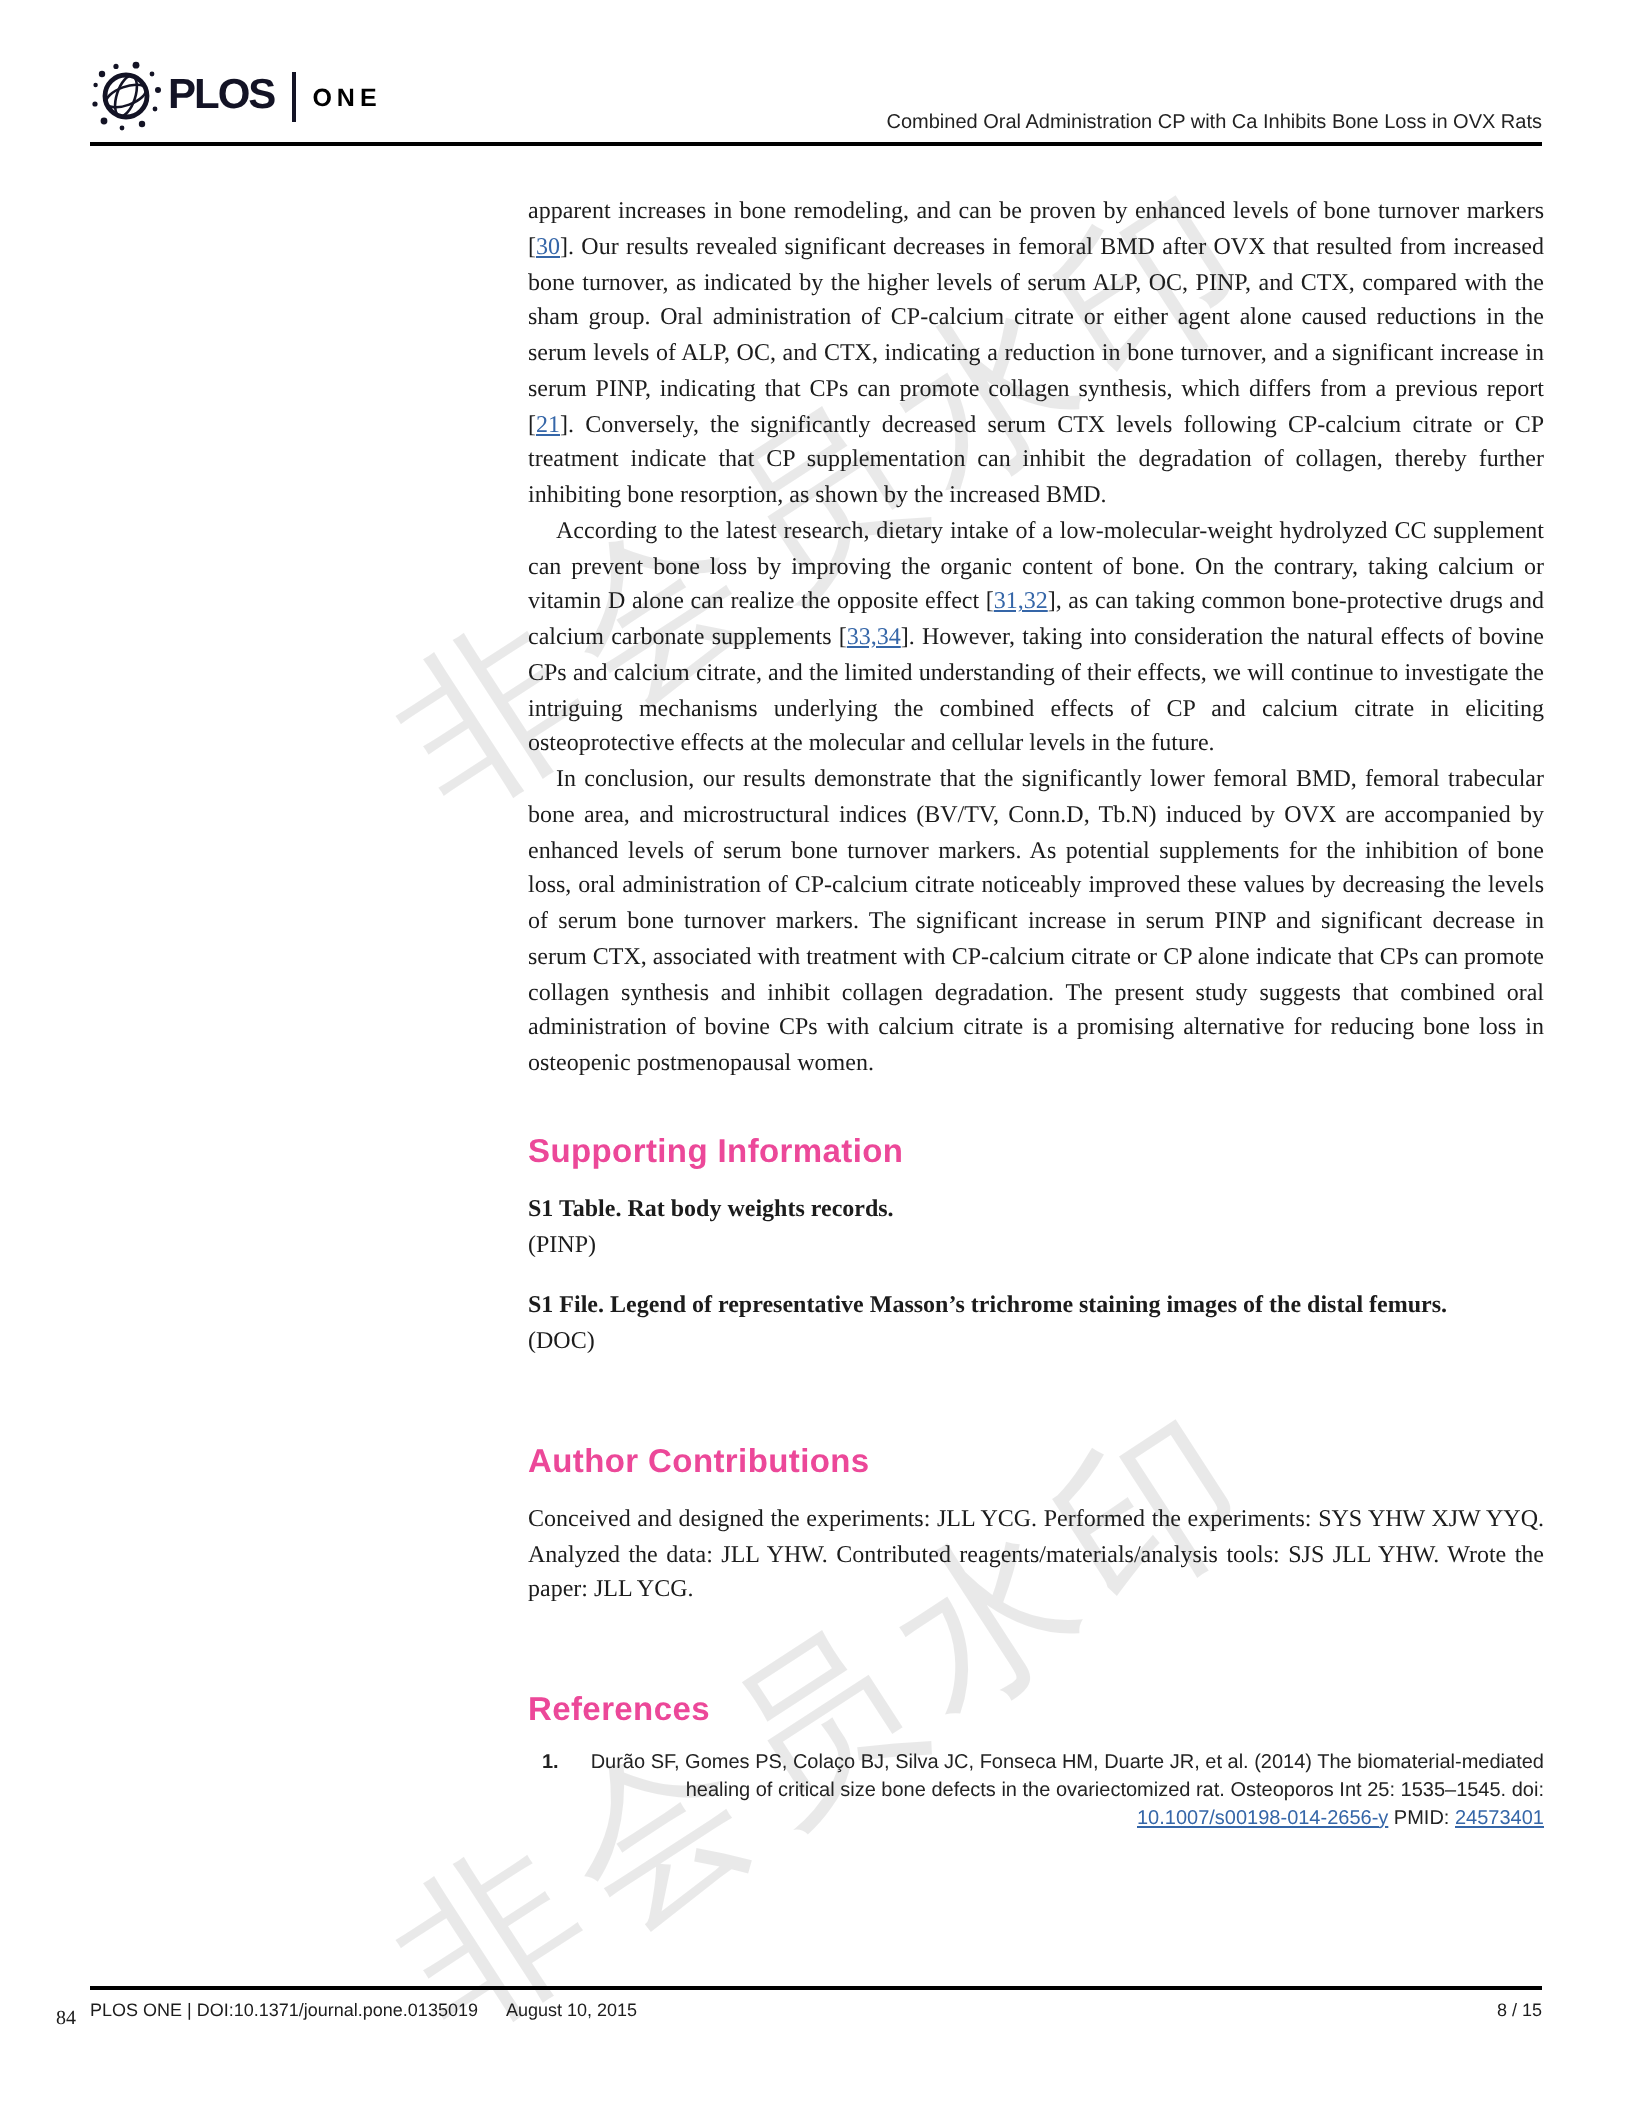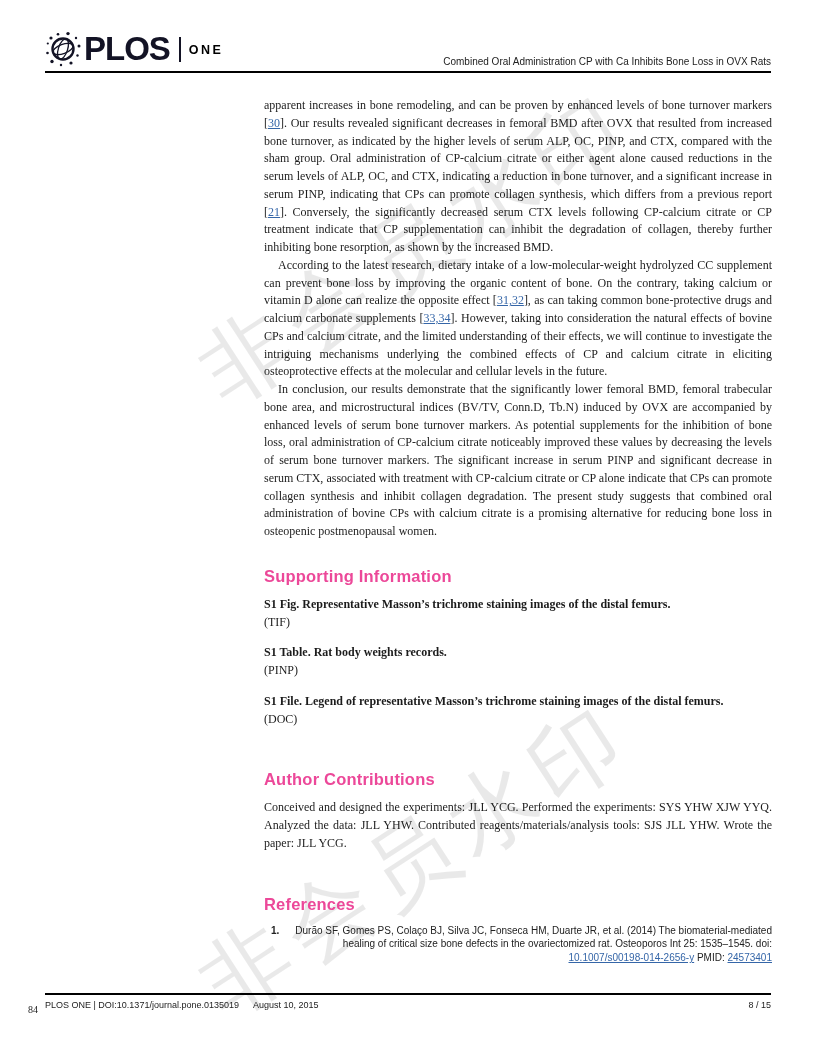--- a/index.html
+++ b/index.html
@@ -31,21 +31,21 @@
   #wm1 { left: 95px; top: 200px; }
   #wm2 { left: 95px; top: 812px; }
 
   
   .masthead { position: absolute; left: 45px; right: 45px; top: 30px; height: 40px; z-index: 2; }
   .logo { position: absolute; left: 0; top: 0; display: flex; align-items: center; }
   .globe { display: inline-block; width: 36px; height: 36px; margin-right: 3px; }
   .logo-plos {
     font-family: "Liberation Sans", sans-serif;
     font-weight: bold;
-    font-size: 33px;
+    font-size: 21px;
     letter-spacing: -1px;
     color: #131325;
   }
   .logo-sep { display: inline-block; width: 2px; height: 25px; background: #131325; margin: 0 8px 0 9px; }
   .logo-one {
     font-family: "Liberation Sans", sans-serif;
     font-weight: bold;
     font-size: 12.5px;
     letter-spacing: 2.5px;
     color: #000000;
@@ -178,21 +178,20 @@
   <main class="content">
 
     <p class="body-p"><span>apparent increases in bone remodeling, and can be proven by enhanced levels of bone turnover markers [</span><a class="cite">30</a><span>]. Our results revealed significant decreases in femoral BMD after OVX that resulted from increased bone turnover, as indicated by the higher levels of serum ALP, OC, PINP, and CTX, compared with the sham group. Oral administration of CP-calcium citrate or either agent alone caused reductions in the serum levels of ALP, OC, and CTX, indicating a reduction in bone turnover, and a significant increase in serum PINP, indicating that CPs can promote collagen synthesis, which differs from a previous report [</span><a class="cite">21</a><span>]. Conversely, the significantly decreased serum CTX levels following CP-calcium citrate or CP treatment indicate that CP supplementation can inhibit the degradation of collagen, thereby further inhibiting bone resorption, as shown by the increased BMD.</span></p>
 
     <p class="body-p indent"><span>According to the latest research, dietary intake of a low-molecular-weight hydrolyzed CC supplement can prevent bone loss by improving the organic content of bone. On the contrary, taking calcium or vitamin D alone can realize the opposite effect [</span><a class="cite">31,32</a><span>], as can taking common bone-protective drugs and calcium carbonate supplements [</span><a class="cite">33,34</a><span>]. However, taking into consideration the natural effects of bovine CPs and calcium citrate, and the limited understanding of their effects, we will continue to investigate the intriguing mechanisms underlying the combined effects of CP and calcium citrate in eliciting osteoprotective effects at the molecular and cellular levels in the future.</span></p>
 
     <p class="body-p indent">In conclusion, our results demonstrate that the significantly lower femoral BMD, femoral trabecular bone area, and microstructural indices (BV/TV, Conn.D, Tb.N) induced by OVX are accompanied by enhanced levels of serum bone turnover markers. As potential supplements for the inhibition of bone loss, oral administration of CP-calcium citrate noticeably improved these values by decreasing the levels of serum bone turnover markers. The significant increase in serum PINP and significant decrease in serum CTX, associated with treatment with CP-calcium citrate or CP alone indicate that CPs can promote collagen synthesis and inhibit collagen degradation. The present study suggests that combined oral administration of bovine CPs with calcium citrate is a promising alternative for reducing bone loss in osteopenic postmenopausal women.</p>
 
     <h2 class="section-h">Supporting Information</h2>
 
-    <p class="si-item"><span class="si-title">S1 Fig. </span><span class="si-title">Representative Masson’s trichrome staining images of the distal femurs.</span><br><span class="si-format">(TIF)</span></p>
 
     <p class="si-item"><span class="si-title">S1 Table. </span><span class="si-title">Rat body weights records.</span><br><span class="si-format">(PINP)</span></p>
 
     <p class="si-item"><span class="si-title">S1 File. </span><span class="si-title">Legend of representative Masson’s trichrome staining images of the distal femurs.</span><br><span class="si-format">(DOC)</span></p>
 
     <h2 class="section-h gap-lg">Author Contributions</h2>
     <p class="contrib-p">Conceived and designed the experiments: JLL YCG. Performed the experiments: SYS YHW XJW YYQ. Analyzed the data: JLL YHW. Contributed reagents/materials/analysis tools: SJS JLL YHW. Wrote the paper: JLL YCG.</p>
 
     <h2 class="section-h gap-lg">References</h2>
     <div class="ref-list">

